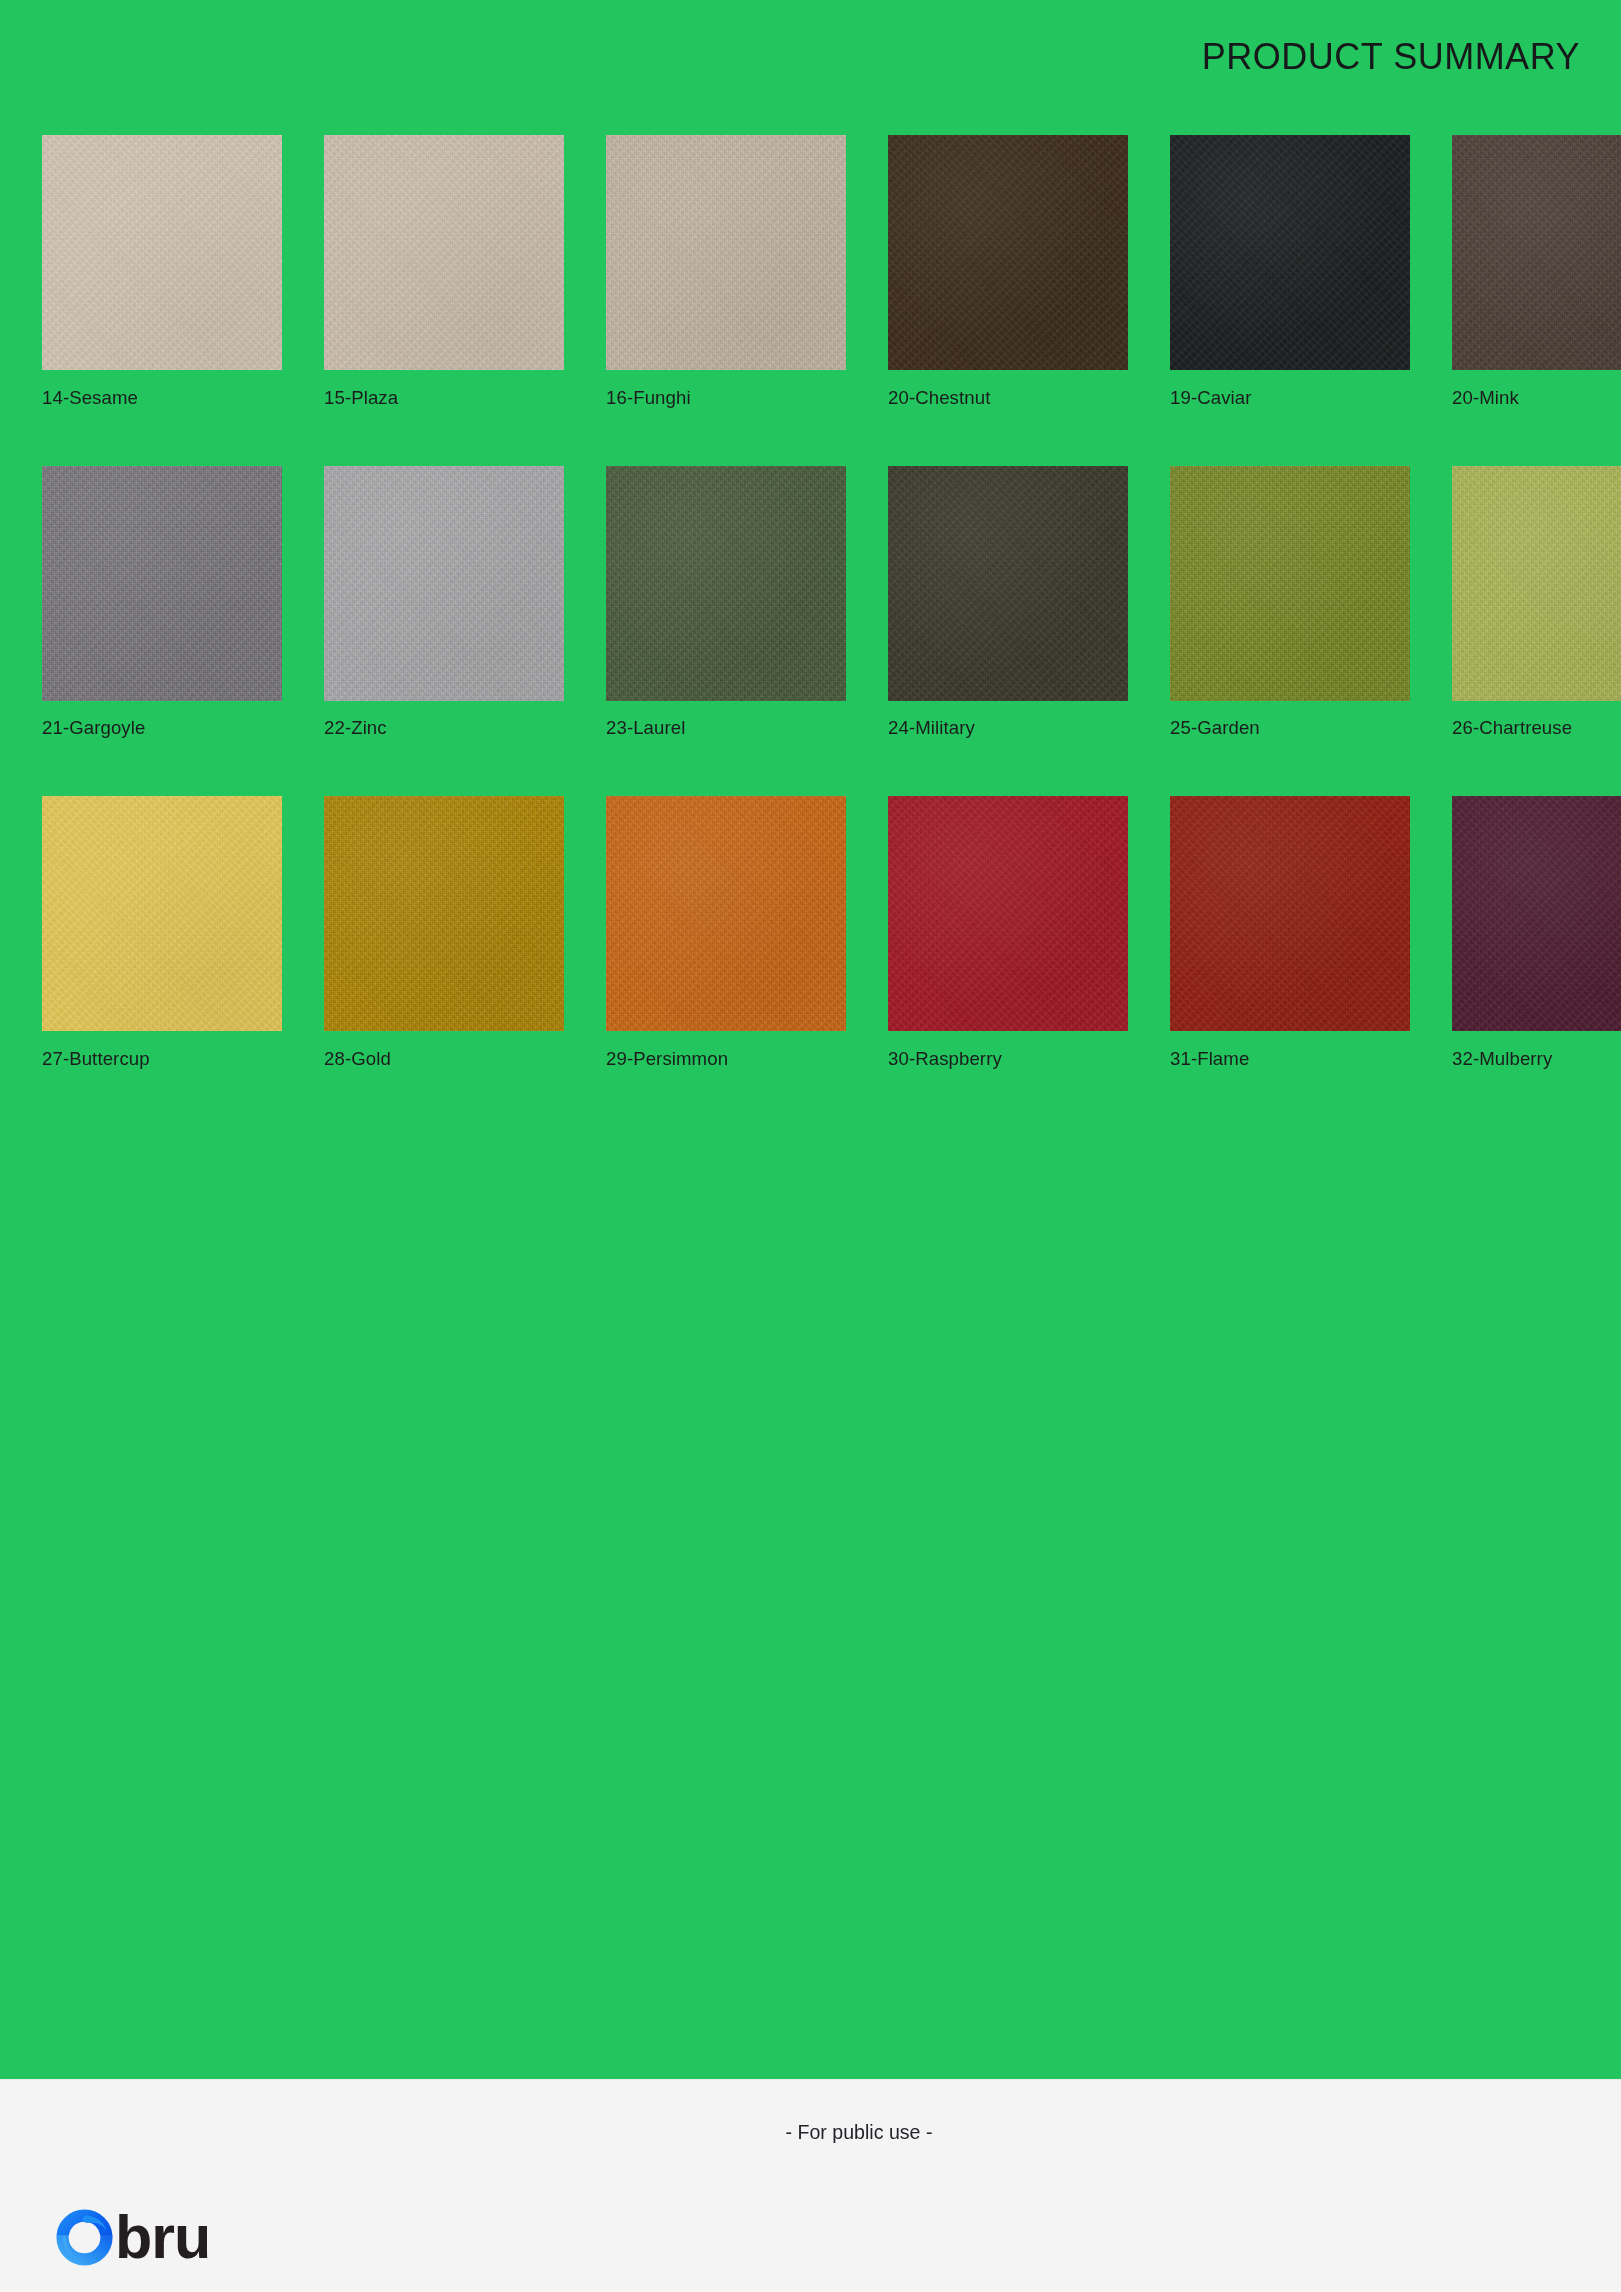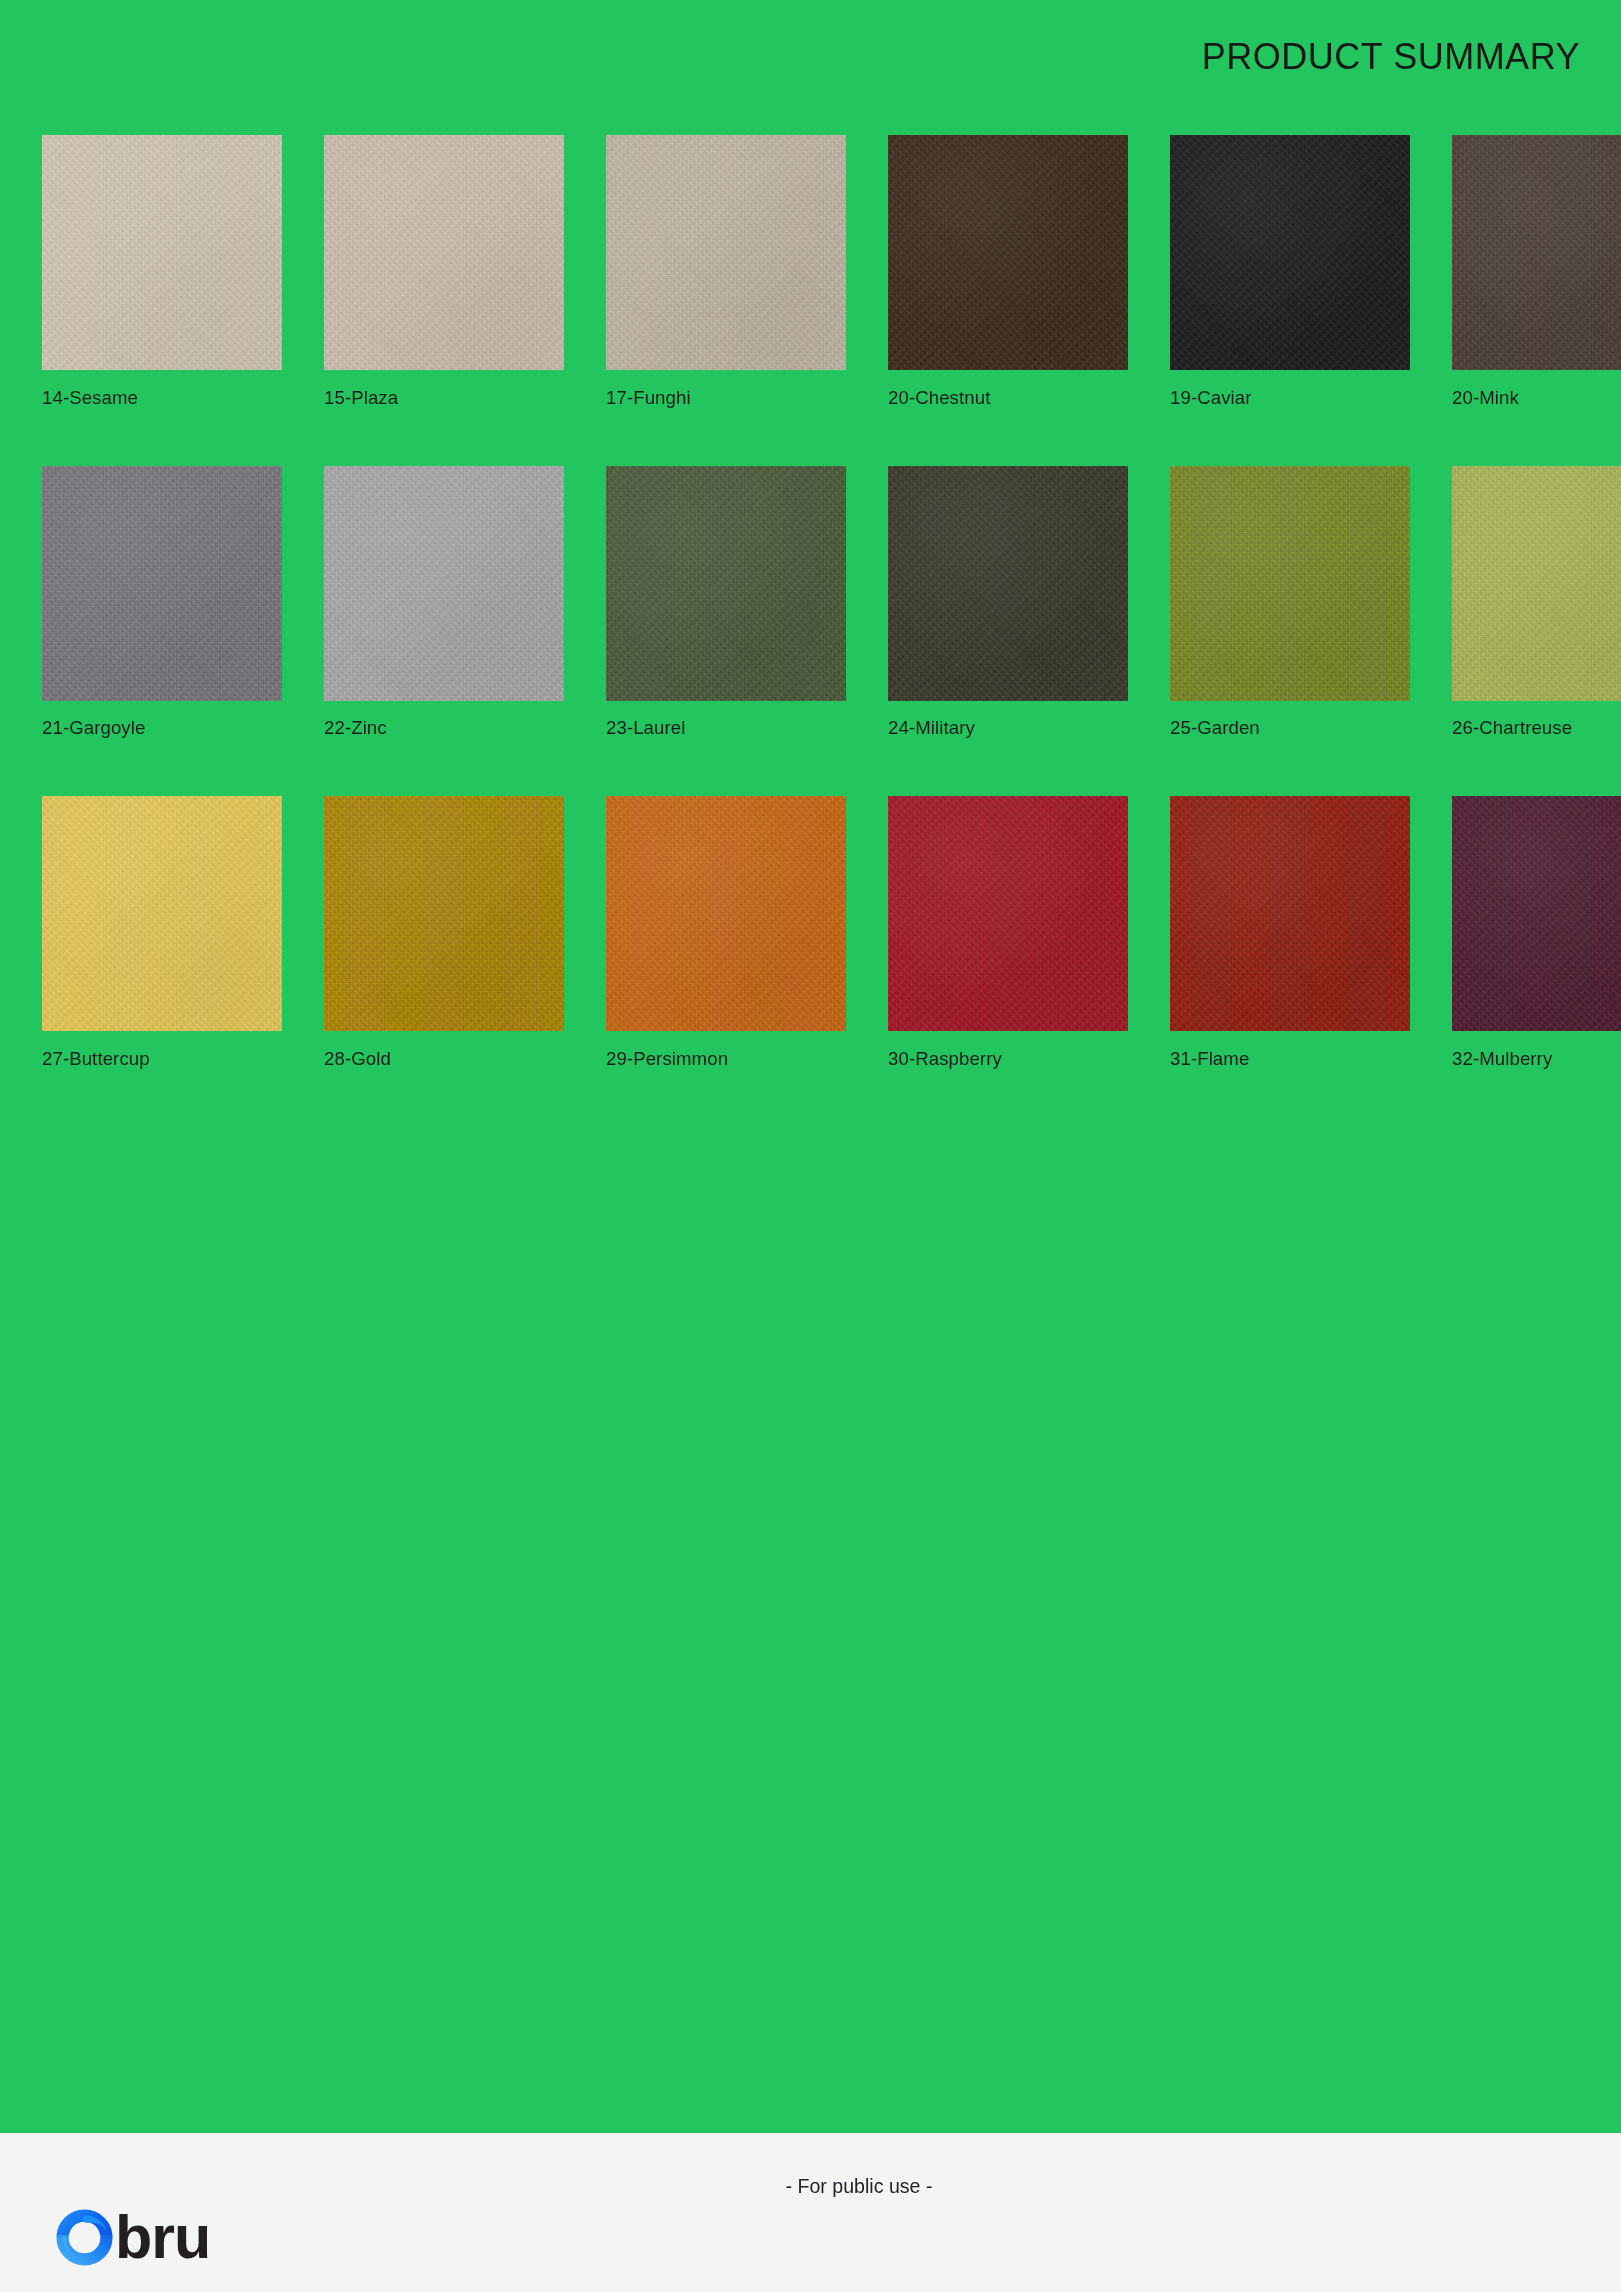--- a/index.html
+++ b/index.html
@@ -121,21 +121,21 @@
     letter-spacing: 0.1px;
     white-space: nowrap;
   }
 
   
   .footer {
     position: absolute;
     left: 0;
     right: 0;
     bottom: 0;
-    height: 160px;
+    height: 214px;
     background: #f4f4f4;
     border-top: 1px solid #ededed;
   }
 
   .footer-note {
     position: absolute;
     top: 41px;
     right: 0;
     width: 100%;
     text-align: center;
@@ -183,21 +183,21 @@
       <div class="swatch-cell">
         <div class="swatch-chip" style="background-color: rgb(205, 194, 176);"></div>
         <div class="swatch-label">14-Sesame</div>
       </div>
       <div class="swatch-cell">
         <div class="swatch-chip" style="background-color: rgb(200, 187, 171);"></div>
         <div class="swatch-label">15-Plaza</div>
       </div>
       <div class="swatch-cell">
         <div class="swatch-chip" style="background-color: rgb(189, 178, 160);"></div>
-        <div class="swatch-label">17-Funghi</div>
+        <div class="swatch-label">16-Funghi</div>
       </div>
       <div class="swatch-cell">
         <div class="swatch-chip" style="background-color: rgb(61, 45, 30);"></div>
         <div class="swatch-label">20-Chestnut</div>
       </div>
       <div class="swatch-cell">
         <div class="swatch-chip" style="background-color: rgb(29, 31, 32);"></div>
         <div class="swatch-label">19-Caviar</div>
       </div>
       <div class="swatch-cell">

